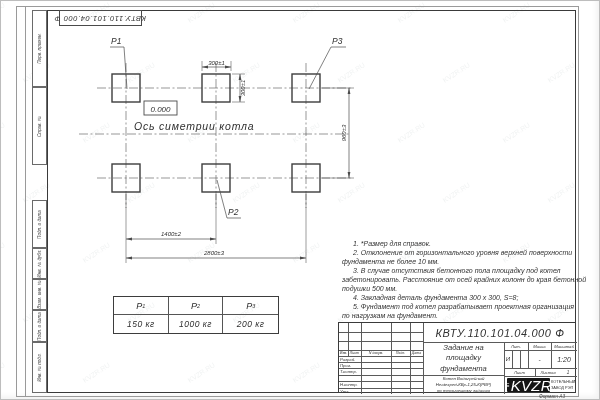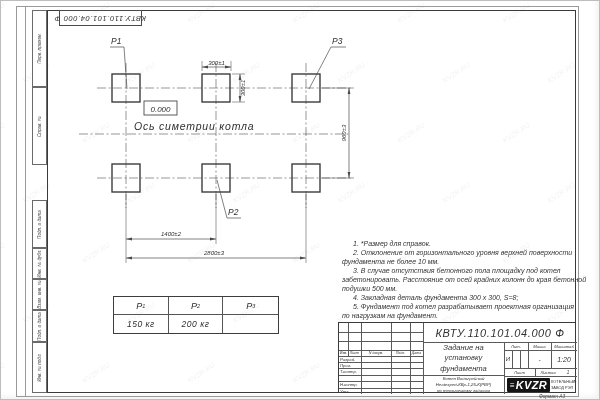--- a/index.html
+++ b/index.html
@@ -205,20 +205,21 @@
       </div>
     <div class="tc hd">
       <span>P</span>
         <sub>2</sub>
       </div>
     <div class="tc hd">
       <span>P</span>
         <sub>3</sub>
       </div>
     <div class="tc vl">150 кг</div>
+    <div class="tc vl">1000 кг</div>
     <div class="tc vl">200 кг</div>
   </div>
 
   <div class="abs" style="left:341px;top:238px;width:232px;">
     <div class="note-line ind">1. *Размер для справок.</div>
     <div class="note-line ind">2. Отклонение от горизонтального уровня верхней поверхности</div>
     <div class="note-line">фундамента не более 10 мм.</div>
     <div class="note-line ind">3. В случае отсутствия бетонного пола площадку под котел</div>
     <div class="note-line">забетонировать. Расстояние от осей крайних колонн до края бетонной</div>
     <div class="note-line">подушки 500 мм.</div>
@@ -262,42 +263,42 @@
     <div class="txt" style="left:71px;top:27px;width:13px;height:6px;font-size:3.6px;">Дата</div>
 
     <div class="txt" style="left:1px;top:33px;width:21px;height:6px;font-size:4.2px;justify-content:flex-start;">Разраб.</div>
     <div class="txt" style="left:1px;top:39px;width:21px;height:6px;font-size:4.2px;justify-content:flex-start;">Пров.</div>
     <div class="txt" style="left:1px;top:45px;width:21px;height:7px;font-size:4.2px;justify-content:flex-start;">Т.контр.</div>
     <div class="txt" style="left:1px;top:58px;width:21px;height:7px;font-size:4.2px;justify-content:flex-start;">Н.контр.</div>
     <div class="txt" style="left:1px;top:65px;width:21px;height:6px;font-size:4.2px;justify-content:flex-start;">Утв.</div>
 
     <div class="txt" style="left:84px;top:0;width:154px;height:19px;font-size:11px;letter-spacing:0.6px;">КВТУ.110.101.04.000  Ф</div>
 
-    <div class="txt" style="left:86px;top:19px;width:77px;height:33px;font-size:7.6px;text-align:center;line-height:1.35;">Задание на установку фундамента</div>
+    <div class="txt" style="left:86px;top:19px;width:77px;height:33px;font-size:7.6px;text-align:center;line-height:1.35;">Задание на площадку фундамента</div>
 
     <div class="abs" style="left:84px;top:53px;width:81px;height:18px;text-align:center;font-style:italic;">
       <div style="font-size:4.3px;line-height:6px;">Котел Водогрейный</div>
       <div style="font-size:4.3px;line-height:6px;">Heatexpert-КВр-1,25-К(РВР)</div>
       <div style="font-size:4.3px;line-height:6px;">по техническому заданию</div>
     </div>
 
     <div class="txt" style="left:165px;top:19px;width:24px;height:8px;font-size:4.2px;">Лит.</div>
     <div class="txt" style="left:189px;top:19px;width:23px;height:8px;font-size:4.2px;">Масса</div>
     <div class="txt" style="left:212px;top:19px;width:26px;height:8px;font-size:4.2px;">Масштаб</div>
     <div class="txt" style="left:165px;top:27px;width:8px;height:18px;font-size:6px;">И</div>
     <div class="txt" style="left:189px;top:27px;width:23px;height:18px;font-size:6.5px;">-</div>
     <div class="txt" style="left:212px;top:27px;width:26px;height:18px;font-size:7px;">1:20</div>
 
     <div class="txt" style="left:165px;top:45px;width:31px;height:8px;font-size:4.2px;">Лист</div>
     <div class="txt" style="left:196px;top:45px;width:26px;height:8px;font-size:4.2px;">Листов</div>
     <div class="txt" style="left:222px;top:45px;width:14px;height:8px;font-size:4.5px;">1</div>
 
     <div class="abs" style="left:168px;top:55px;width:43px;height:14px;background:#141414;display:flex;align-items:center;justify-content:center;border-radius:1px;">
       <span style="color:#fff;font-size:8px;margin-right:1px;">≡</span>
-      <span style="color:#fff;font-weight:bold;font-size:11px;font-style:italic;letter-spacing:0.3px;">KVZR</span>
+      <span style="color:#fff;font-weight:normal;font-size:15px;font-style:italic;letter-spacing:0.3px;">KVZR</span>
     </div>
     <div class="abs" style="left:212px;top:56px;width:26px;text-align:left;">
       <div style="font-size:3.9px;line-height:5.5px;color:#333;">КОТЕЛЬНЫЙ</div>
       <div style="font-size:3.9px;line-height:5.5px;color:#333;">ЗАВОД РЭП</div>
     </div>
   </div>
 
   <div class="abs" style="left:527px;top:392.5px;width:48px;text-align:center;font-size:4.8px;font-style:italic;color:#444;">Формат А3</div>
 
 </div>

